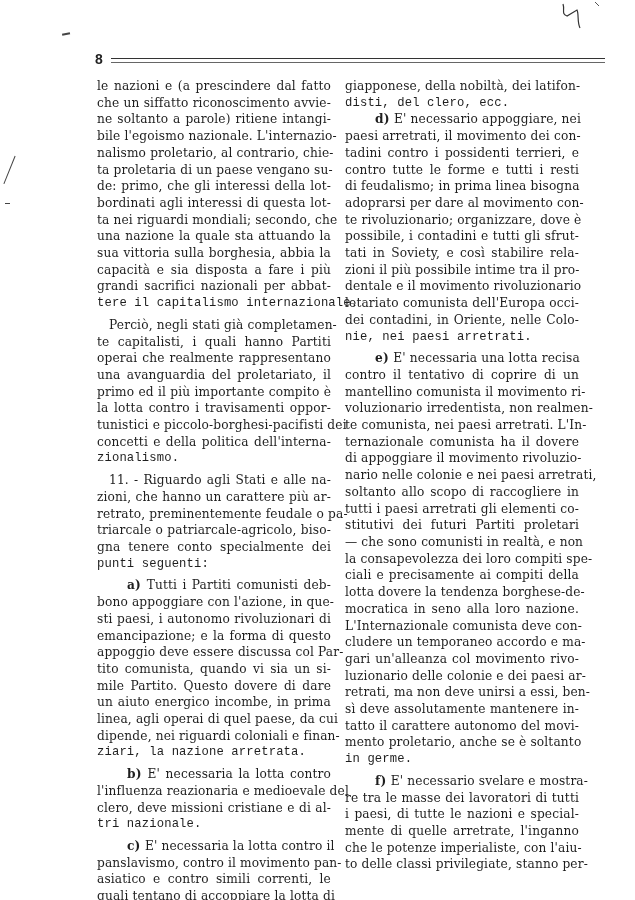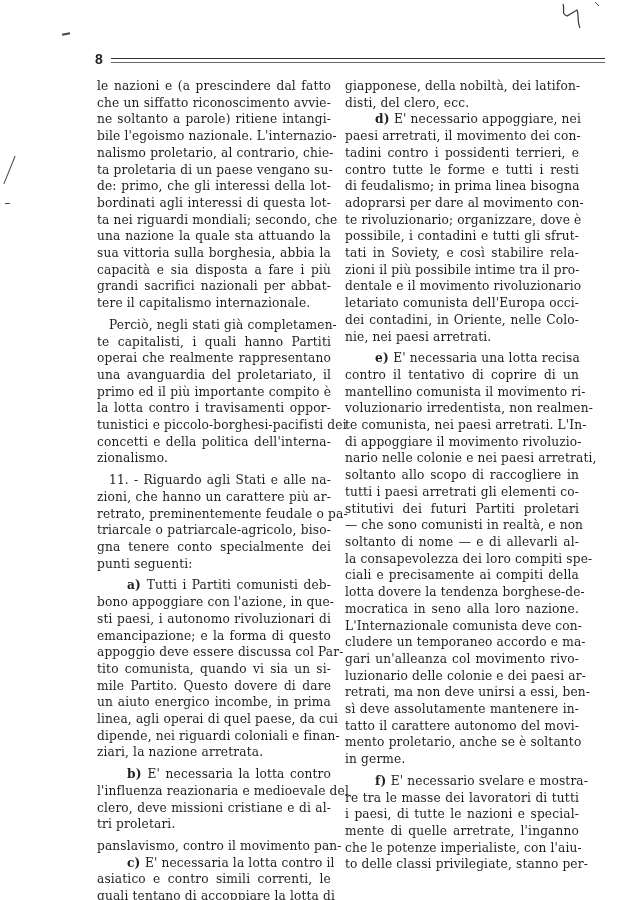--- a/index.html
+++ b/index.html
@@ -16,21 +16,21 @@
     position: absolute; left: 16px; right: 0; top: 5px; height: 3px;
     border-top: 1.5px solid #333; border-bottom: 1px solid #666;
   }
   .column {
     position: absolute; top: 78px; font-size: 12.2px; line-height: 16.7px;
     text-align: justify; letter-spacing: 0.15px;
   }
   .col-left { left: 97px; width: 234px; }
   .col-right { left: 345px; width: 234px; }
   .line { display: block; white-space: nowrap; text-align-last: justify; text-align: justify; }
-  .line.last { text-align-last: left; }
+  .line.last { text-align-last: left; font-family: Liberation Mono, monospace; }
   .para-gap { height: 5px; }
   .indent1 { padding-left: 12px; }
   .indent2 { padding-left: 30px; }
   .label { font-weight: bold; }
   .mark { position: absolute; background: #444; }
   .handwriting { position: absolute; }
 </style>
 </head>
 <body>
 
@@ -99,26 +99,26 @@
       <span class="line">un aiuto energico incombe, in prima</span>
       <span class="line">linea, agli operai di quel paese, da cui</span>
       <span class="line">dipende, nei riguardi coloniali e finan-</span>
       <span class="line last">ziari, la nazione arretrata.</span>
     </div>
     <div class="para-gap"></div>
     <div>
       <span class="line indent2"><span class="label">b) </span>E' necessaria la lotta contro</span>
       <span class="line">l'influenza reazionaria e medioevale del</span>
       <span class="line">clero, deve missioni cristiane e di al-</span>
-      <span class="line last">tri proletari.</span>
+      <span class="line last">tri nazionale.</span>
     </div>
     <div class="para-gap"></div>
     <div>
+      <span class="line indent2"><span class="label">c) </span>E' necessaria la lotta contro il</span>
       <span class="line">panslavismo, contro il movimento pan-</span>
-      <span class="line indent2"><span class="label">c) </span>E' necessaria la lotta contro il</span>
       <span class="line">asiatico e contro simili correnti, le</span>
       <span class="line">quali tentano di accoppiare la lotta di</span>
     </div>
   </div>
 <div class="column col-right" id="col-right">
     <div>
       <span class="line">giapponese, della nobiltà, dei latifon-</span>
       <span class="line last">disti, del clero, ecc.</span>
     </div>
     <div>
@@ -137,27 +137,27 @@
       <span class="line">dei contadini, in Oriente, nelle Colo-</span>
       <span class="line last">nie, nei paesi arretrati.</span>
     </div>
     <div class="para-gap"></div>
     <div>
       <span class="line indent2"><span class="label">e) </span>E' necessaria una lotta recisa</span>
       <span class="line">contro il tentativo di coprire di un</span>
       <span class="line">mantellino comunista il movimento ri-</span>
       <span class="line">voluzionario irredentista, non realmen-</span>
       <span class="line">te comunista, nei paesi arretrati. L'In-</span>
+      <span class="line">ternazionale comunista ha il dovere</span>
       <span class="line">di appoggiare il movimento rivoluzio-</span>
       <span class="line">nario nelle colonie e nei paesi arretrati,</span>
       <span class="line">soltanto allo scopo di raccogliere in</span>
       <span class="line">tutti i paesi arretrati gli elementi co-</span>
       <span class="line">stitutivi dei futuri Partiti proletari</span>
       <span class="line">— che sono comunisti in realtà, e non</span>
-      <span class="line">soltanto di nome — e di allevarli al-</span>
       <span class="line">la consapevolezza dei loro compiti spe-</span>
       <span class="line">ciali e precisamente ai compiti della</span>
       <span class="line">lotta dovere la tendenza borghese-de-</span>
       <span class="line">mocratica in seno alla loro nazione.</span>
       <span class="line">L'Internazionale comunista deve con-</span>
       <span class="line">cludere un temporaneo accordo e ma-</span>
       <span class="line">gari un'alleanza col movimento rivo-</span>
       <span class="line">luzionario delle colonie e dei paesi ar-</span>
       <span class="line">retrati, ma non deve unirsi a essi, ben-</span>
       <span class="line">sì deve assolutamente mantenere in-</span>

